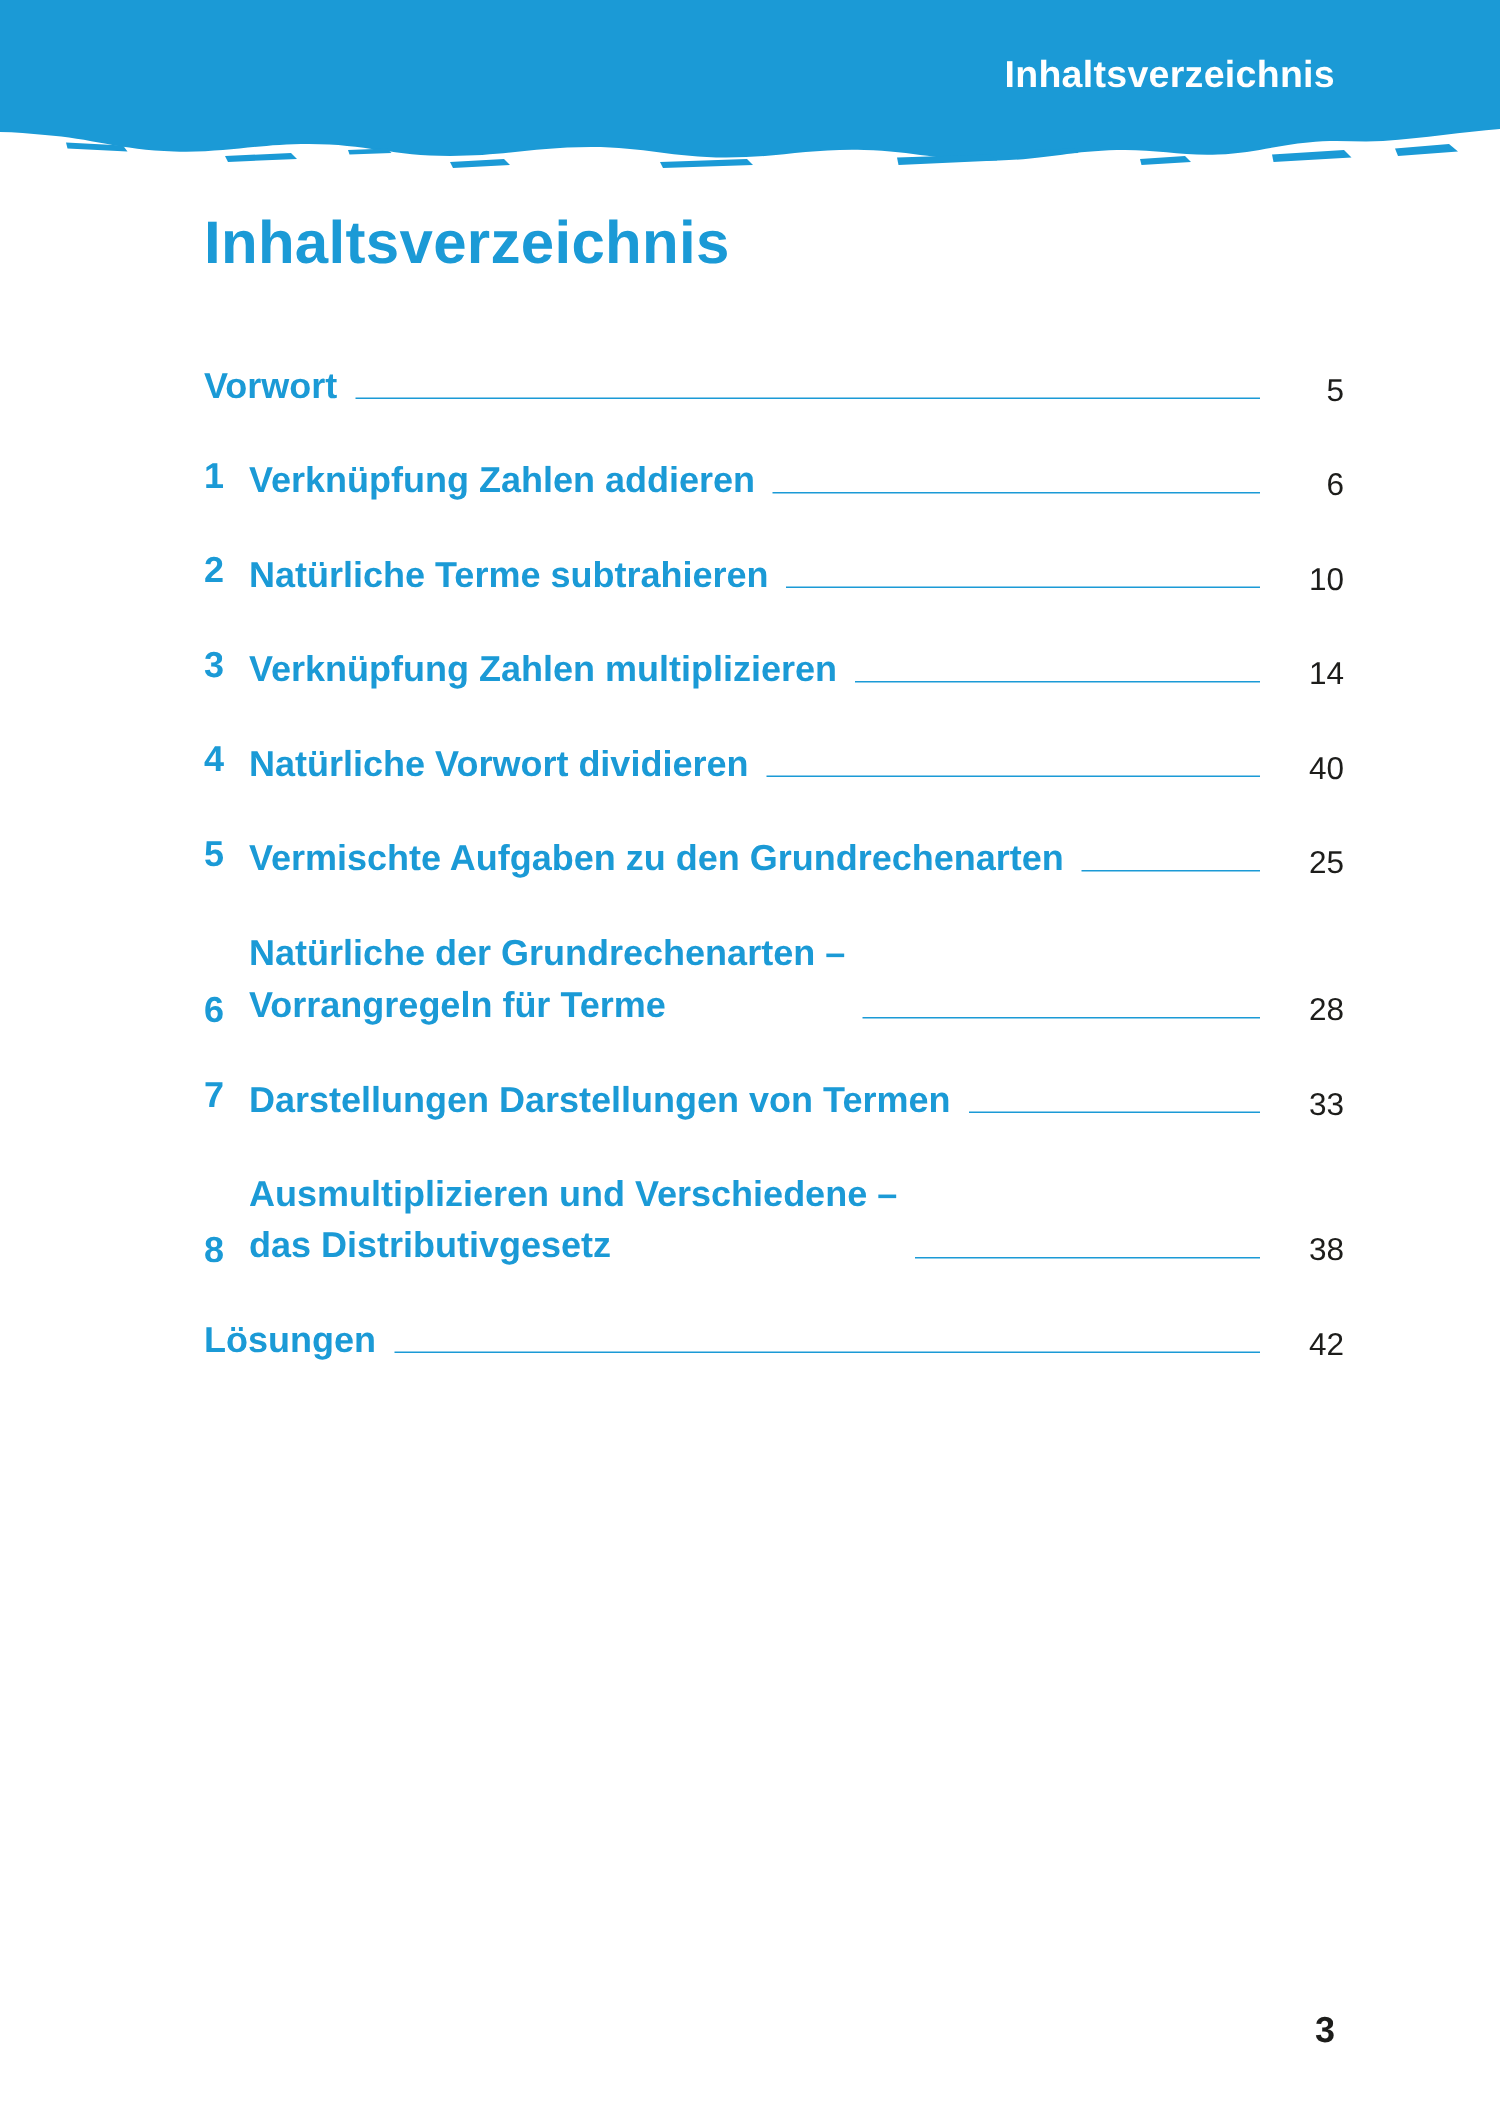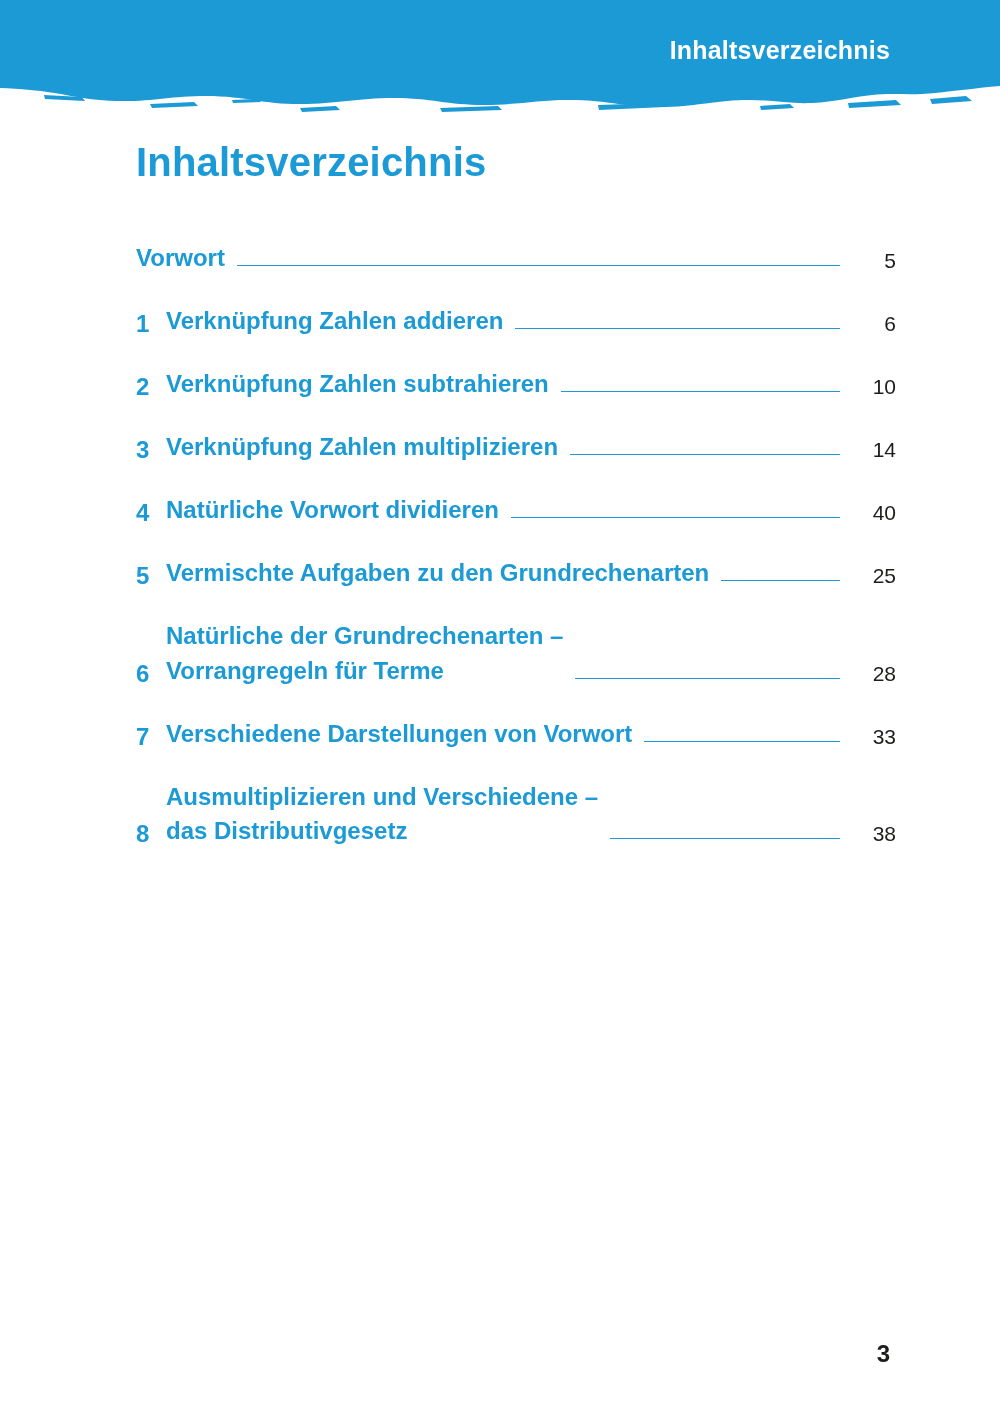--- a/index.html
+++ b/index.html
@@ -56,21 +56,21 @@
   .toc {
     width: 760px;
   }
   .toc-entry {
     display: flex;
     align-items: flex-end;
     margin-bottom: 29px;
   }
   .toc-left {
     display: flex;
-    align-items: flex-end;
+    align-items: flex-start;
     flex: 0 0 auto;
     max-width: 660px;
   }
   .toc-num {
     color: #1b9ad6;
     font-size: 24px;
     font-weight: bold;
     width: 30px;
     flex: 0 0 30px;
   }
@@ -155,21 +155,21 @@
         <span class="toc-num">1</span>
         <span class="toc-label">Verknüpfung Zahlen addieren</span>
       </div>
       <div class="toc-leader"></div>
       <div class="toc-page">6</div>
     </div>
 
     <div class="toc-entry">
       <div class="toc-left">
         <span class="toc-num">2</span>
-        <span class="toc-label">Verknüpfung Zahlen subtrahieren</span>
+        <span class="toc-label">Natürliche Terme subtrahieren</span>
       </div>
       <div class="toc-leader"></div>
       <div class="toc-page">10</div>
     </div>
 
     <div class="toc-entry">
       <div class="toc-left">
         <span class="toc-num">3</span>
         <span class="toc-label">Verknüpfung Zahlen multiplizieren</span>
       </div>
@@ -201,33 +201,40 @@
         <span class="toc-label">Natürliche der Grundrechenarten –
 Vorrangregeln für Terme</span>
       </div>
       <div class="toc-leader"></div>
       <div class="toc-page">28</div>
     </div>
 
     <div class="toc-entry">
       <div class="toc-left">
         <span class="toc-num">7</span>
-        <span class="toc-label">Verschiedene Darstellungen von Vorwort</span>
+        <span class="toc-label">Darstellungen Darstellungen von Termen</span>
       </div>
       <div class="toc-leader"></div>
       <div class="toc-page">33</div>
     </div>
 
     <div class="toc-entry two-line">
       <div class="toc-left">
         <span class="toc-num">8</span>
         <span class="toc-label">Ausmultiplizieren und Verschiedene –
 das Distributivgesetz</span>
       </div>
       <div class="toc-leader"></div>
       <div class="toc-page">38</div>
     </div>
 
+    <div class="toc-entry">
+      <div class="toc-left">
+        <span class="toc-label">Lösungen</span>
+      </div>
+      <div class="toc-leader"></div>
+      <div class="toc-page">42</div>
+    </div>
 
   </div>
 </div>
 
 <div class="folio">3</div>
 
 </body></html>

